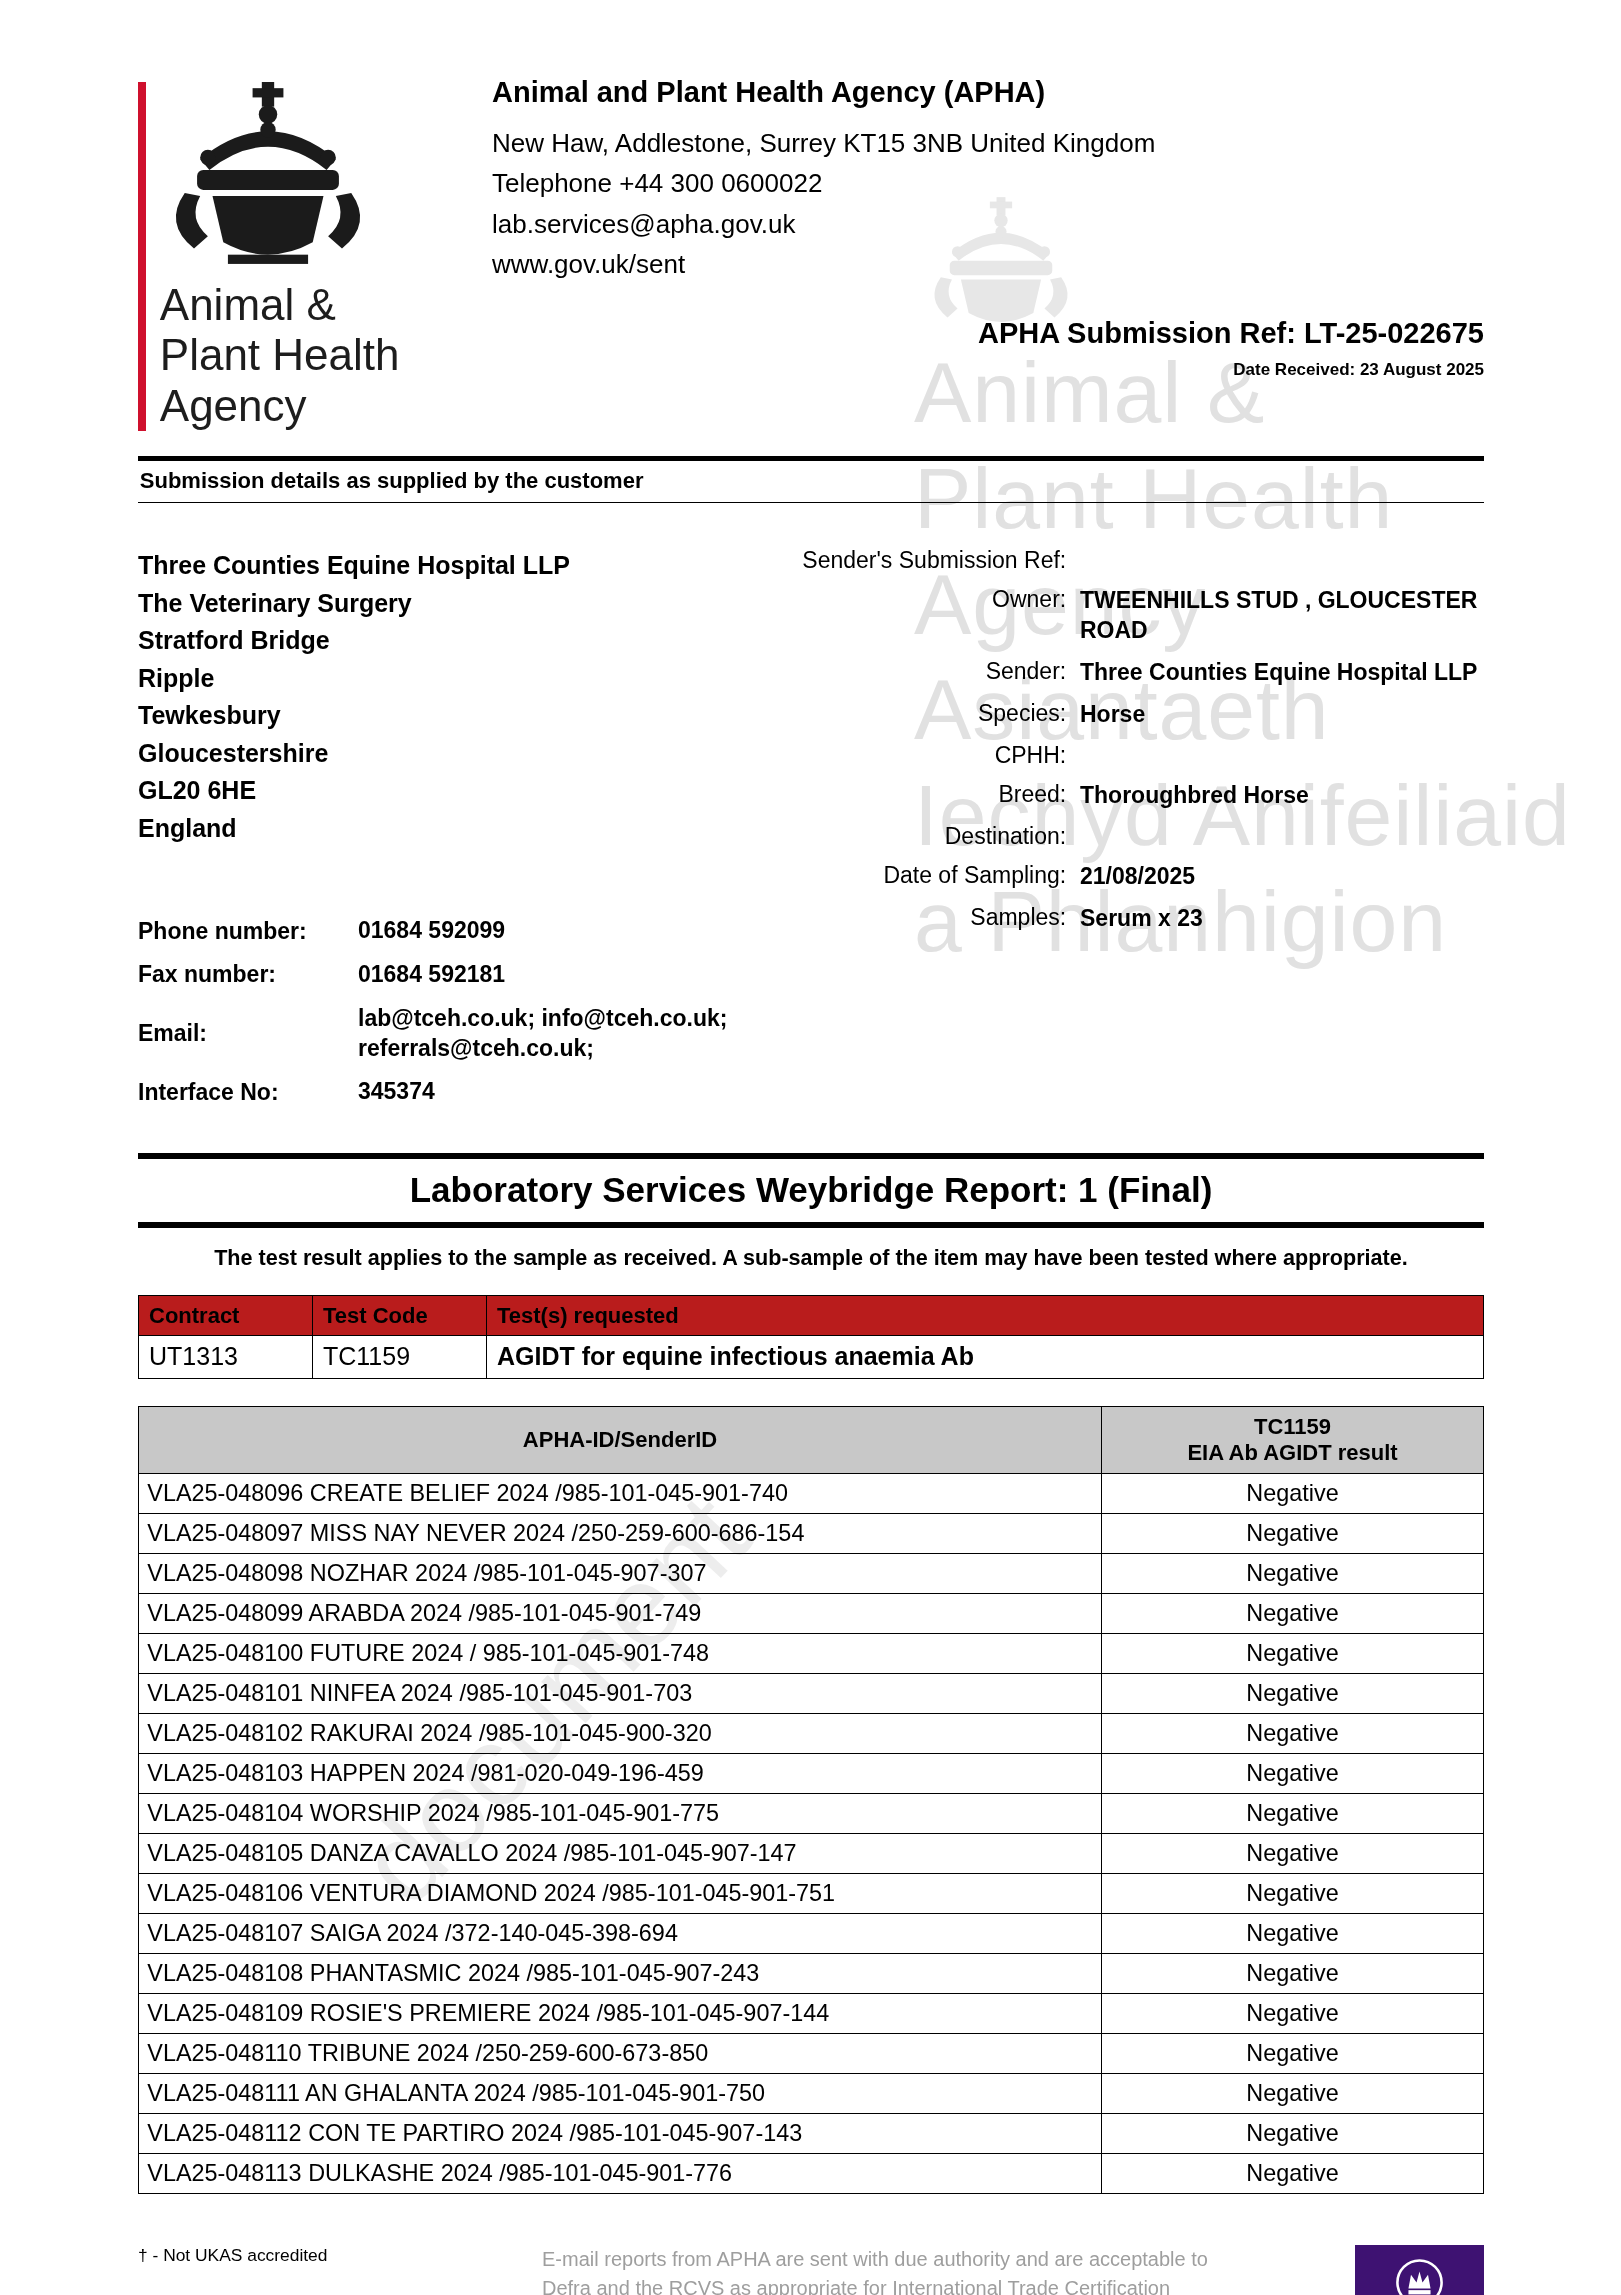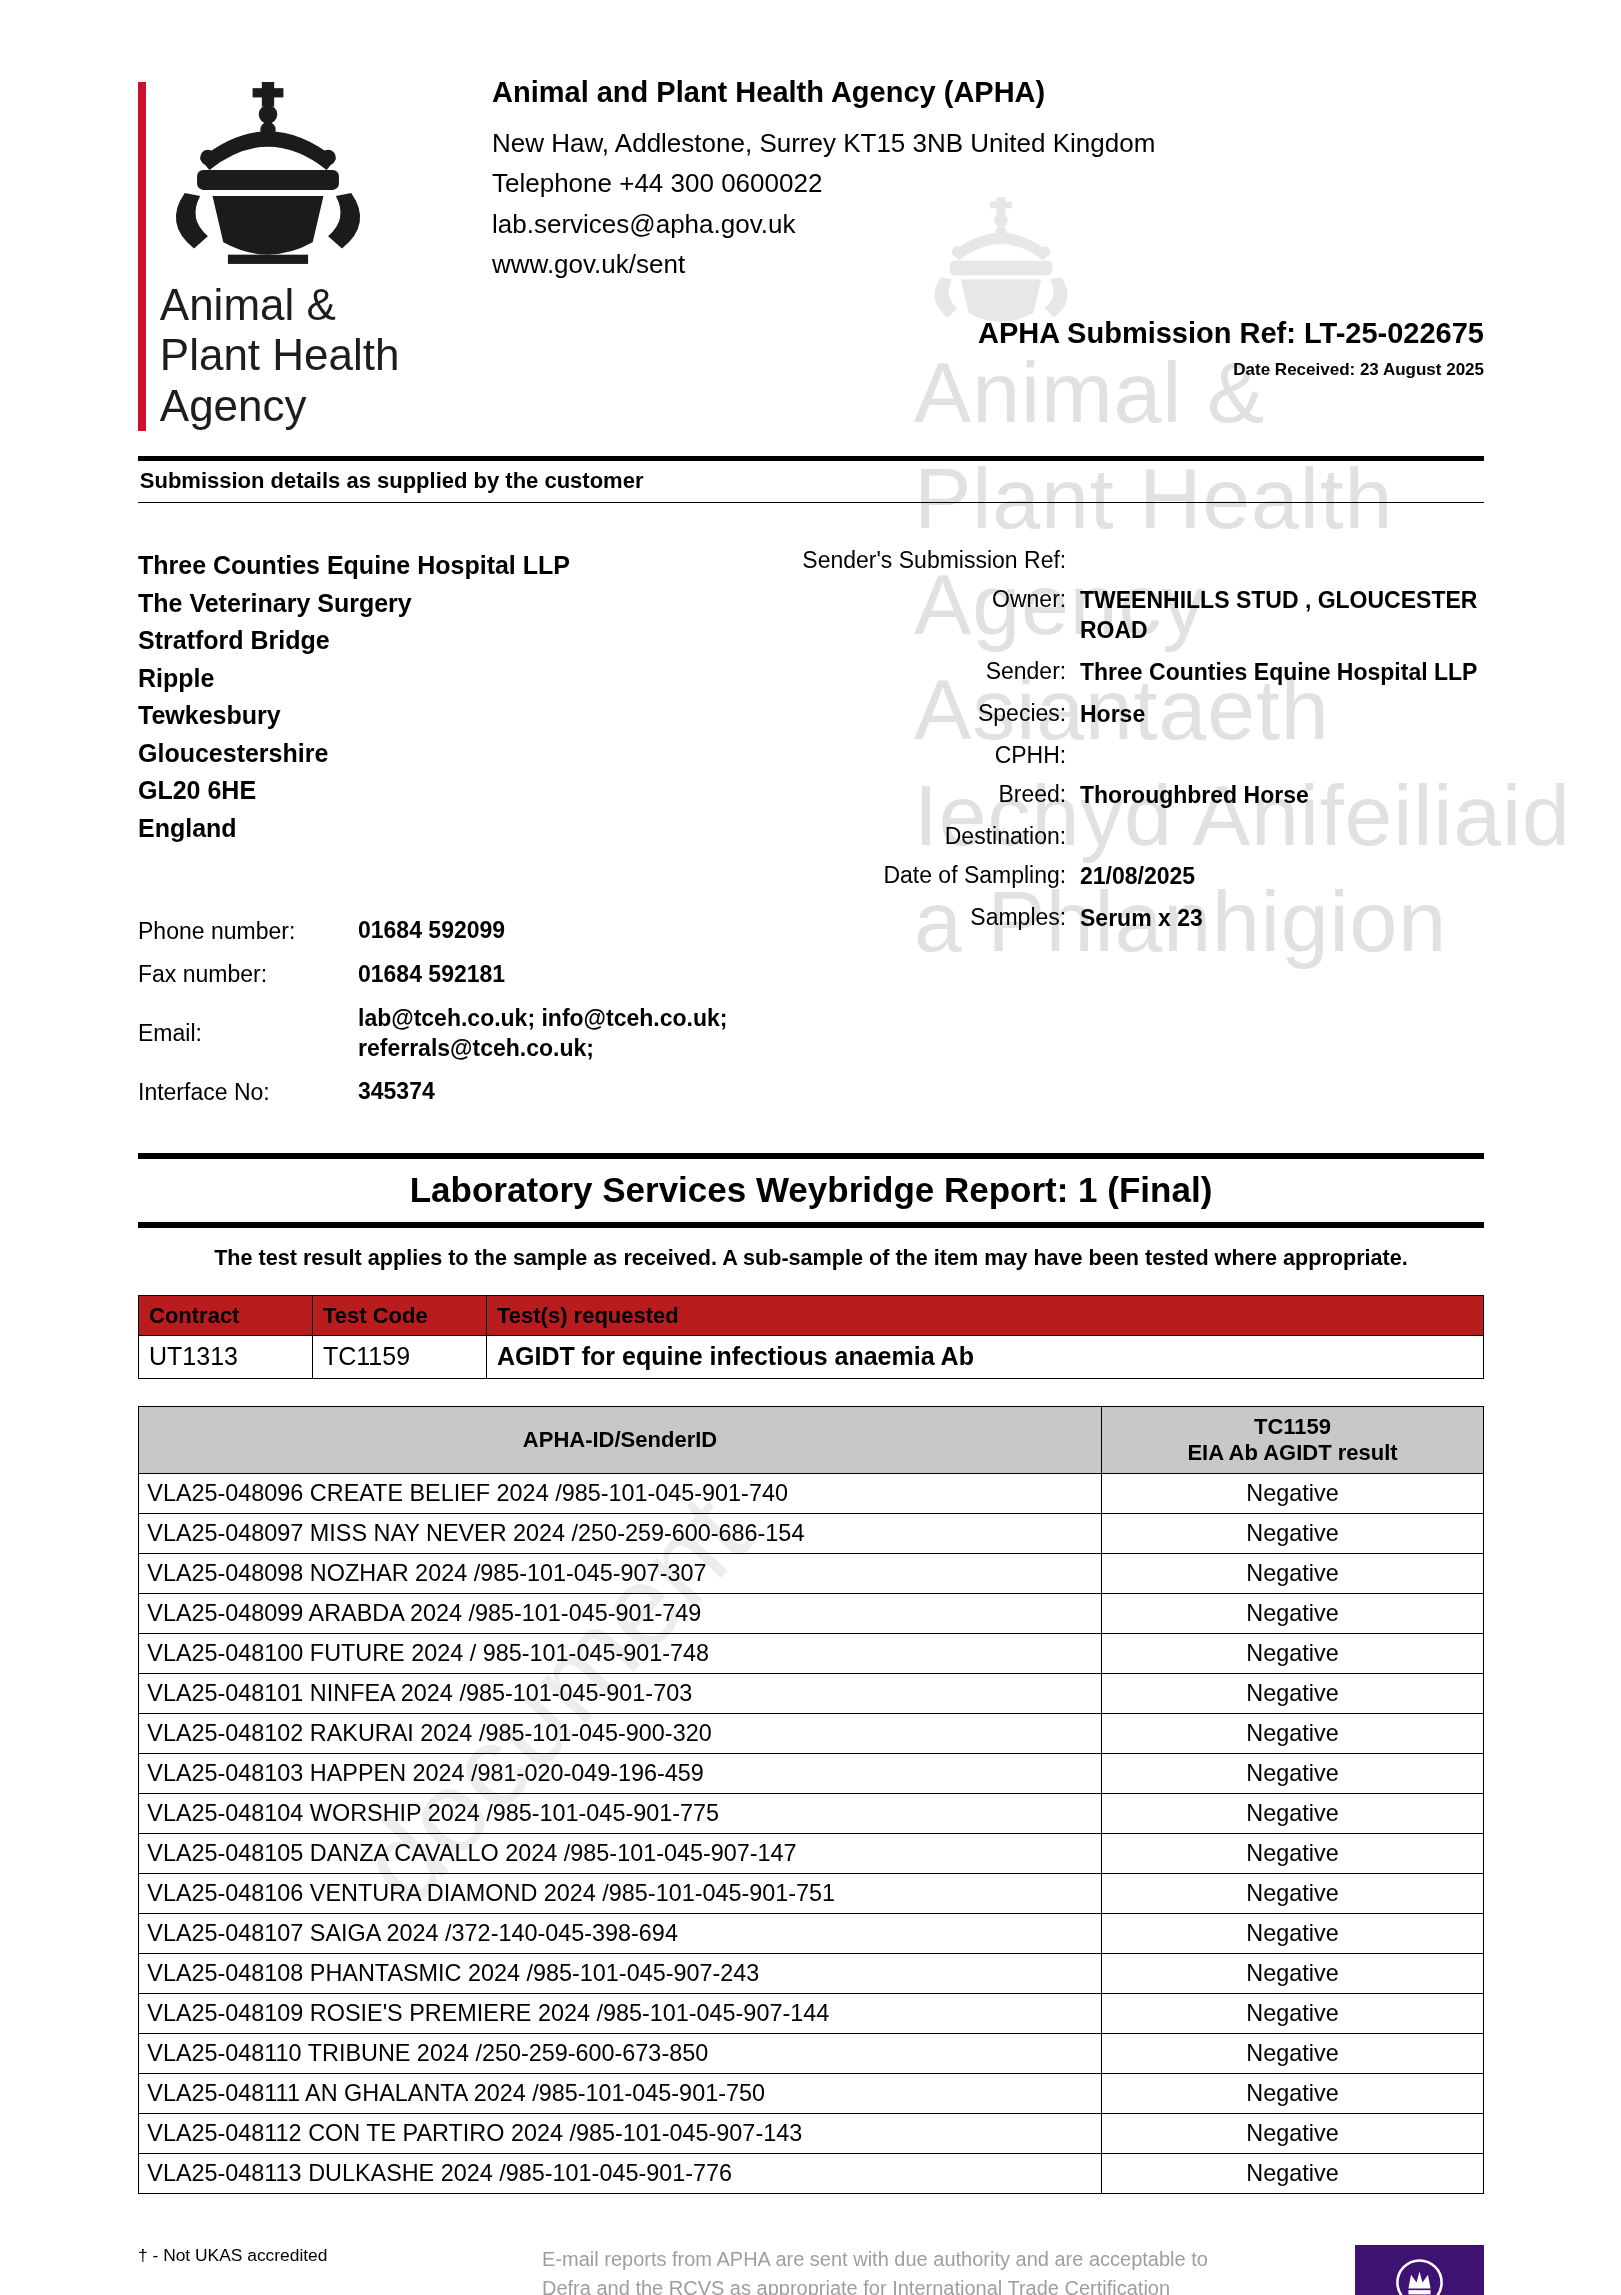--- a/index.html
+++ b/index.html
@@ -48,21 +48,21 @@
   
   .rule-heavy { border-top: 5.5px solid #000; margin-top: 25px; }
   .section-heading { font-weight: bold; font-size: 22px; padding: 7.3px 1.8px 8.3px; }
   .rule-thin { border-top: 1.8px solid #000; }
 
   
   .sub-grid { display: grid; grid-template-columns: 1fr 689px; margin-top: 44px; }
   .addr-line { font-weight: bold; font-size: 25px; line-height: 1.5; }
   .contact { margin-top: 69px; }
   .crow { display: flex; align-items: center; margin-bottom: 13.8px; font-size: 23px; }
-  .clabel { flex: 0 0 184px; }
+  .clabel { flex: 0 0 184px; font-weight: bold; }
   .cvalue { font-weight: bold; max-width: 459px; line-height: 1.3; margin-left: 36px; }
   .drow { display: flex; margin-bottom: 12px; font-size: 23px; }
   .dlabel { flex: 0 0 285px; text-align: right; padding-right: 13.8px; }
   .dvalue { font-weight: bold; flex: 1; line-height: 1.3; }
 
   
   .report-rule { border-top: 6.4px solid #000; margin-top: 32px; }
   .report-title { text-align: center; font-weight: bold; font-size: 35px; padding: 11px 0 12px; }
   .report-note {
     text-align: center; font-weight: bold; font-size: 21.6px; line-height: 1.38;

